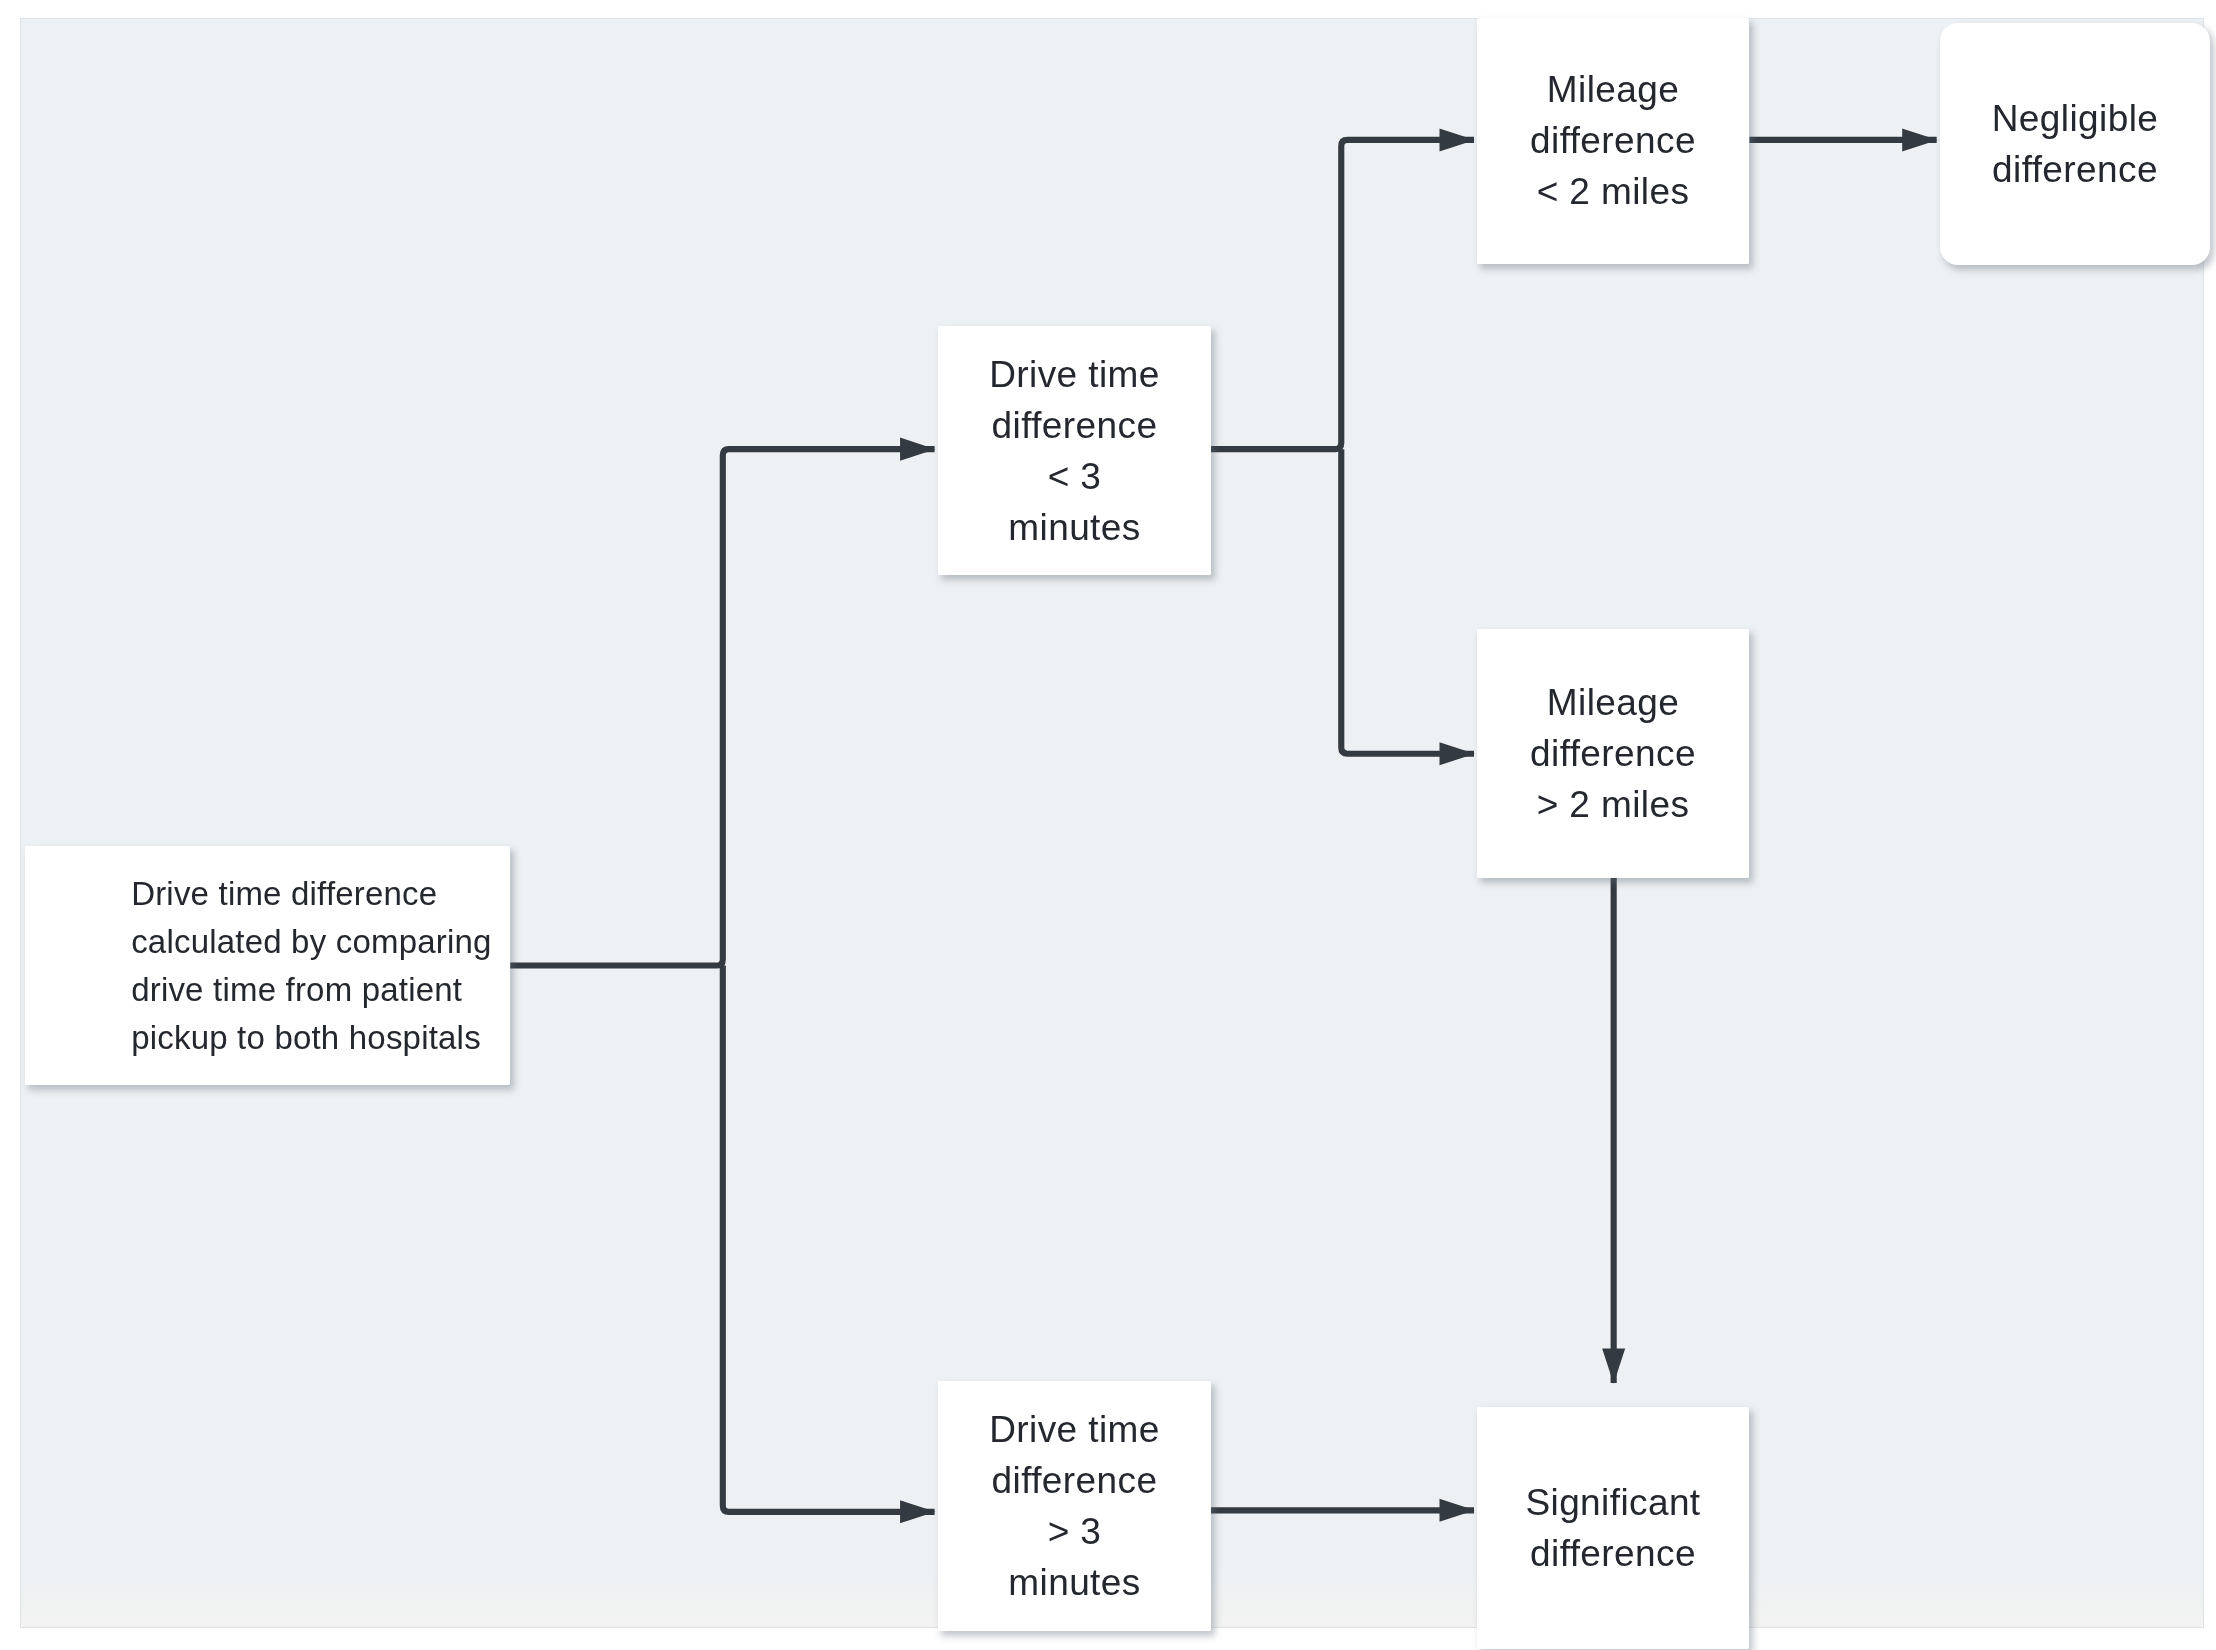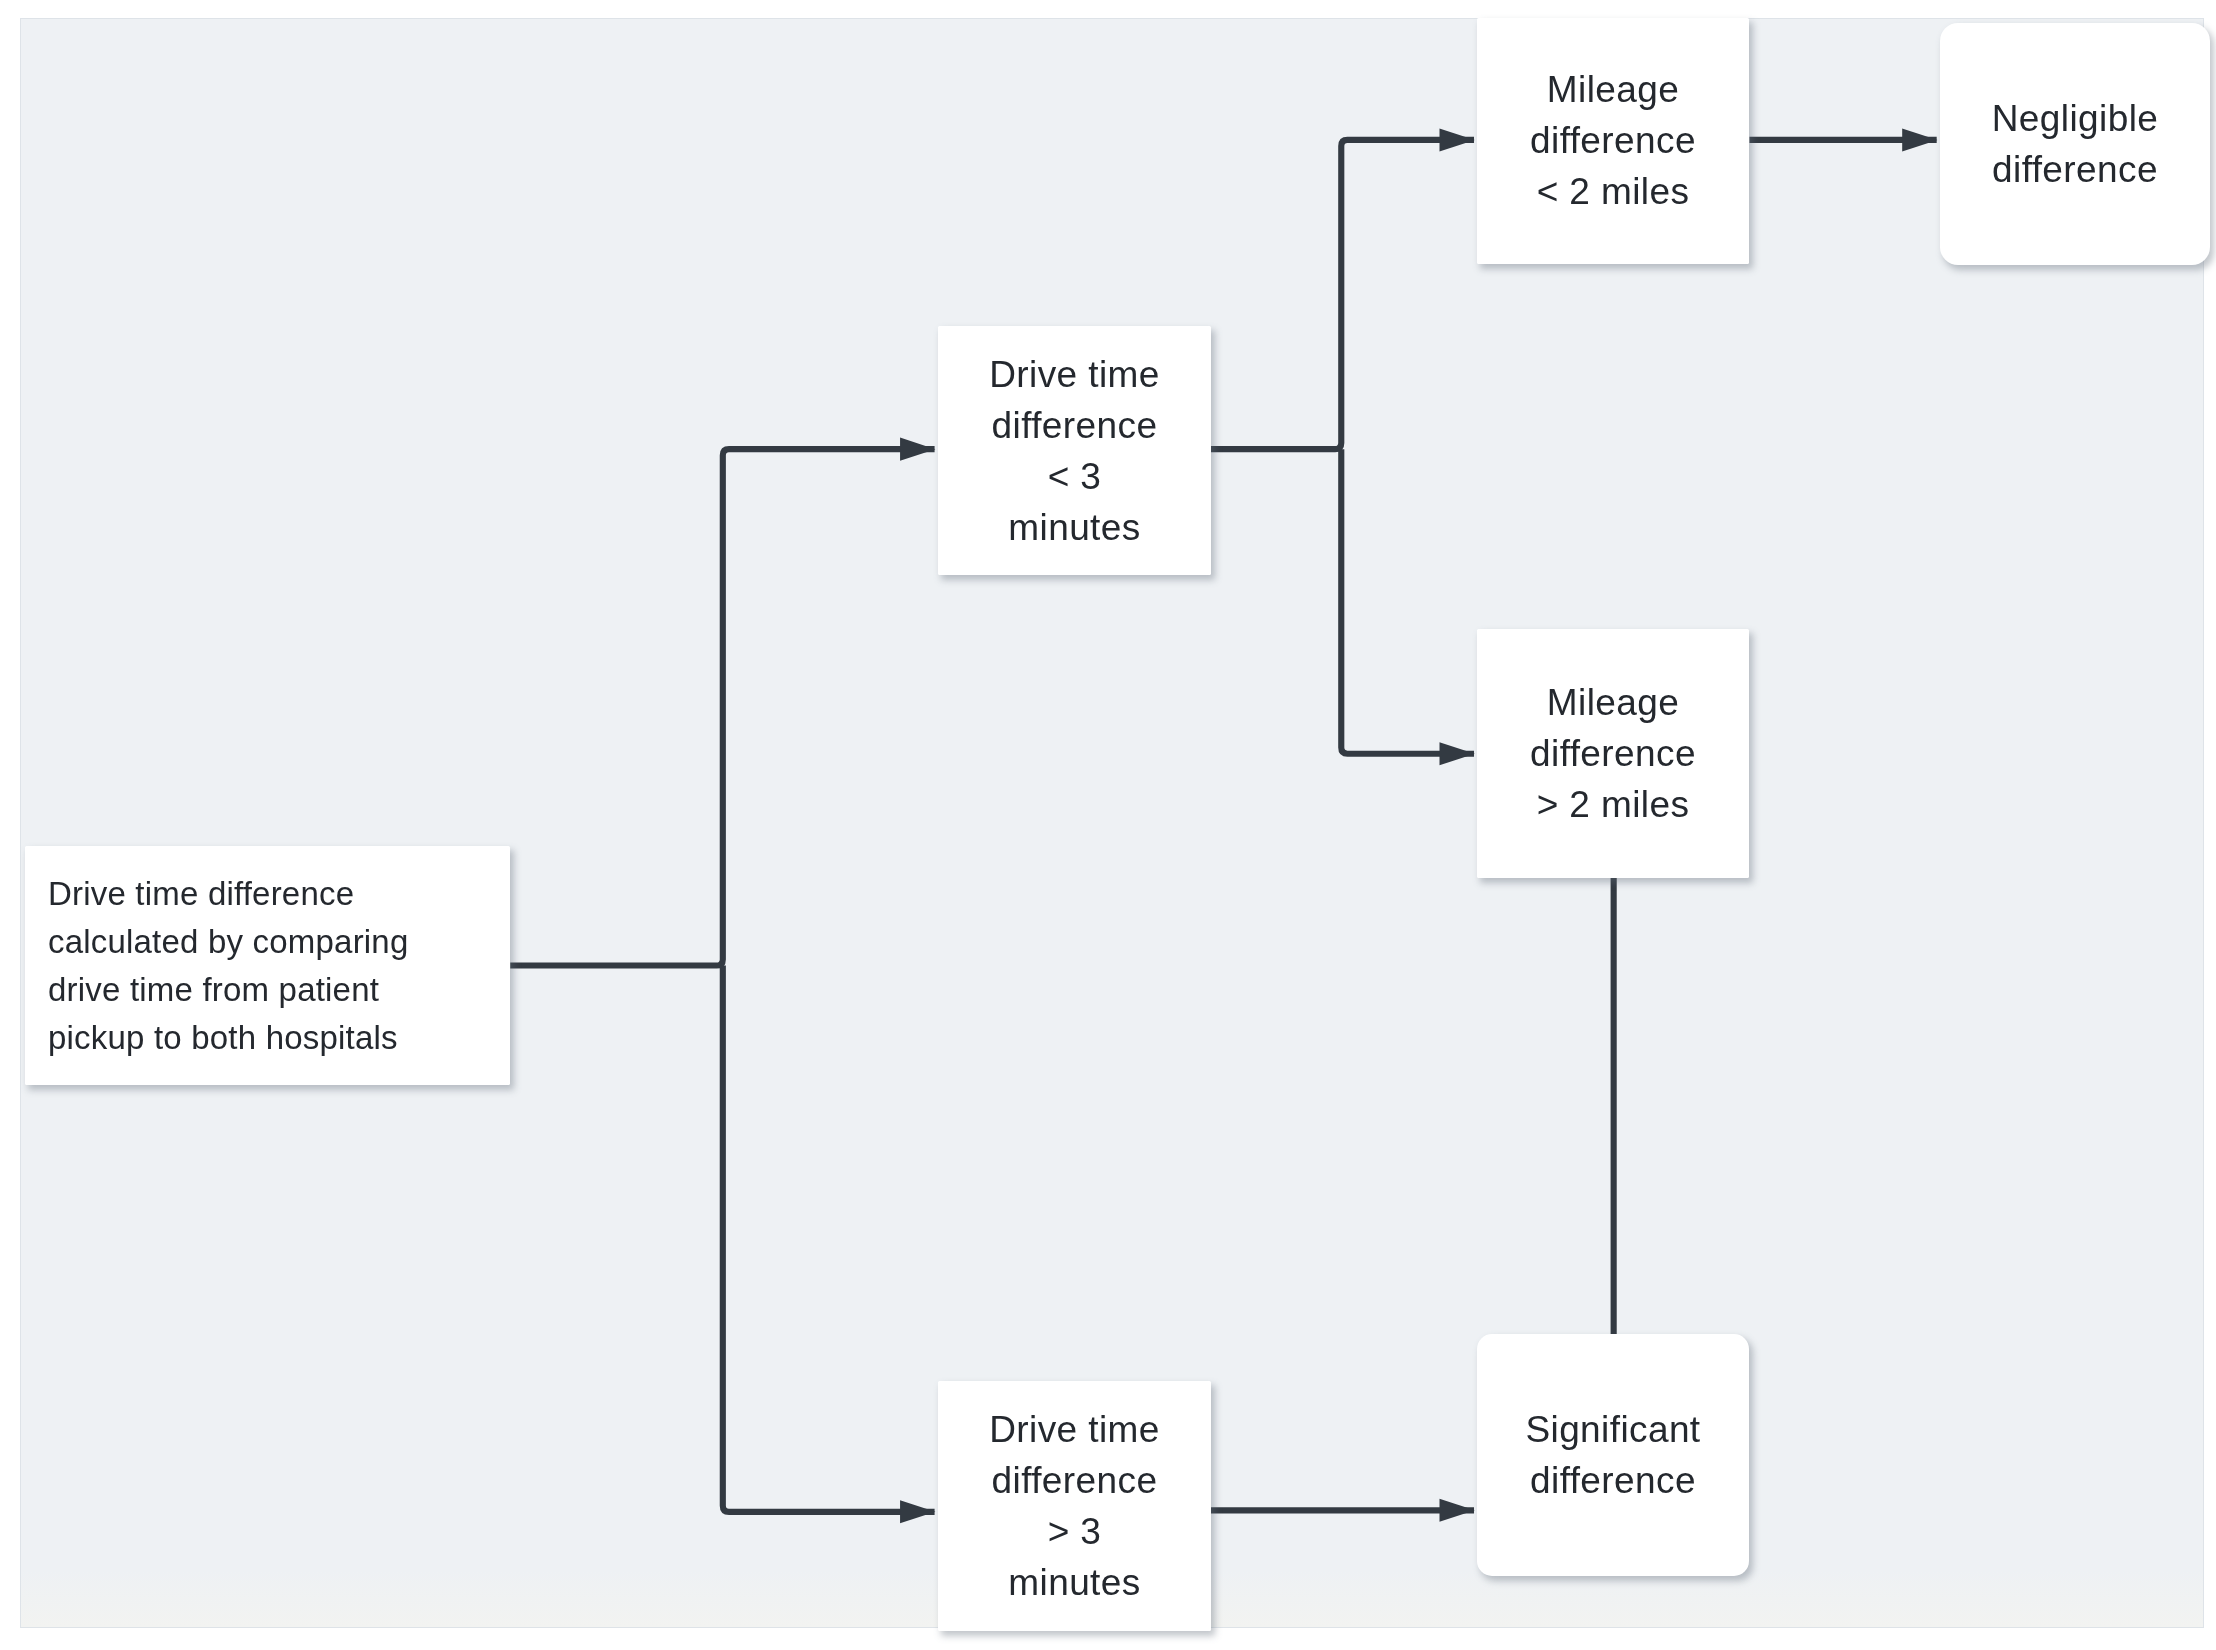--- a/index.html
+++ b/index.html
@@ -46,37 +46,37 @@
   }
   .node-label {
     white-space: pre-line;
     text-align: center;
     font-size: 37px;
     line-height: 51px;
     letter-spacing: 0.4px;
   }
   
   .node.source {
-    justify-content: flex-start;
+    justify-content: flex-end;
     padding: 0 18.4px 0 23px;
   }
   .node.source .node-label {
     text-align: left;
     font-size: 33px;
     line-height: 48px;
     letter-spacing: 0.2px;
   }
   
   .node.source      { left: 25px;   top: 846px; width: 485px; height: 239px; }
   .node.drive-lt3   { left: 938px; top: 326px;  width: 273px; height: 249px; }
   .node.drive-gt3   { left: 938px; top: 1381px; width: 273px; height: 250px; }
   .node.mileage-lt2 { left: 1477px; top: 17.7px;   width: 272px; height: 246px; }
   .node.mileage-gt2 { left: 1477px; top: 629px;  width: 272px; height: 249px; }
   .node.negligible  { left: 1940px; top: 23px;   width: 270px; height: 242px; border-radius: 18px; }
-  .node.significant { left: 1477px; top: 1334px; width: 272px; height: 242px; border-radius: 15px; }
+  .node.significant { left: 1477px; top: 1407px; width: 272px; height: 242px; }
 </style>
 </head>
 <body>
 
 <div class="screen">
 
   <div class="canvas"></div>
 
   <svg class="edges-layer" width="2216" height="1651" viewBox="0 0 2888 2151" xmlns="http://www.w3.org/2000/svg">
     <defs>

